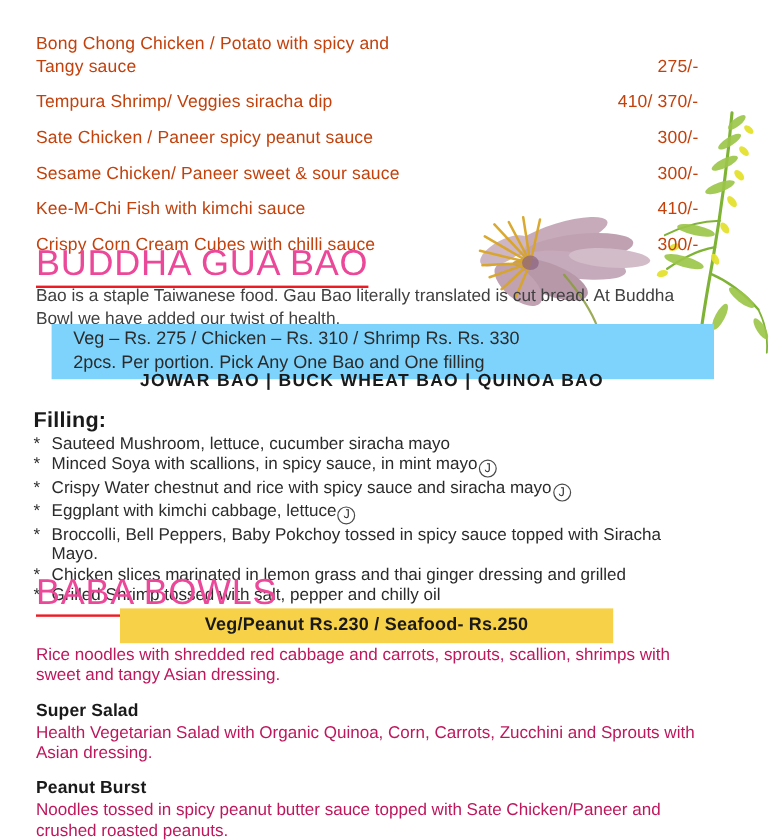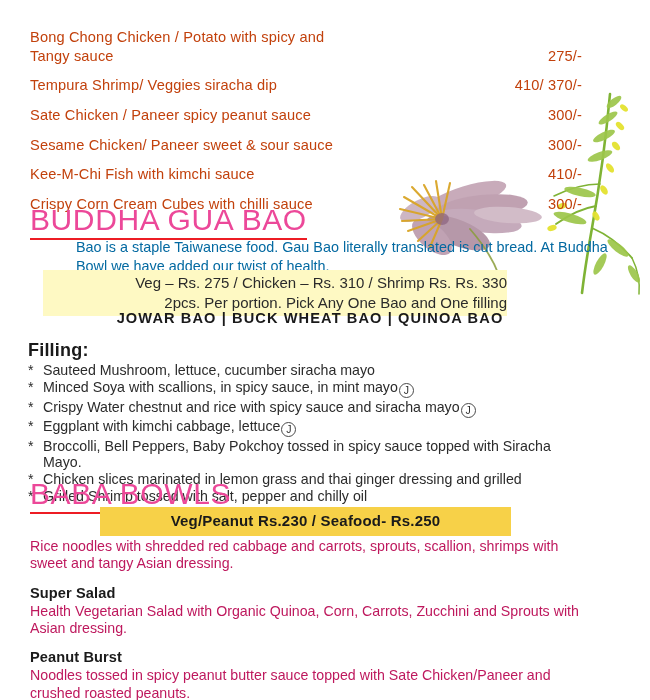--- a/index.html
+++ b/index.html
@@ -49,29 +49,29 @@
     padding-bottom: 1px;
     border-bottom: 2.5px solid #ed1c24;
   }
 
   #buddha-head-wrap { position: absolute; left: 30px; top: 203px; }
   #baba-head-wrap   { position: absolute; left: 30px; top: 477px; }
 
   
   #buddha-desc {
     position: absolute; left: 30px; top: 238px; width: 560px;
-    font-size: 14.4px; line-height: 1.33; color: #0369a1; margin-left: 46px;
+    font-size: 14.4px; line-height: 1.33; color: #404040;
   }
 
   
   .bar-green {
-    position: absolute; left: 43px; top: 270px; width: 464px;
-    background: #fef9c3;
+    position: absolute; left: 43px; top: 270px; width: 552px;
+    background: #7dd3fc;
     padding: 3px 0 4px 18px;
-    font-size: 15px; line-height: 1.3; color: #2b2b2b; text-align: right;
+    font-size: 15px; line-height: 1.3; color: #2b2b2b;
   }
 
   .bar-yellow {
     position: absolute; left: 100px; top: 507px; width: 411px;
     background: #f7d148;
     padding: 4px 0 5px 0;
     text-align: center;
     font-size: 15px; font-weight: bold; line-height: 1.3; color: #1a1a1a;
     letter-spacing: 0.2px;
   }

